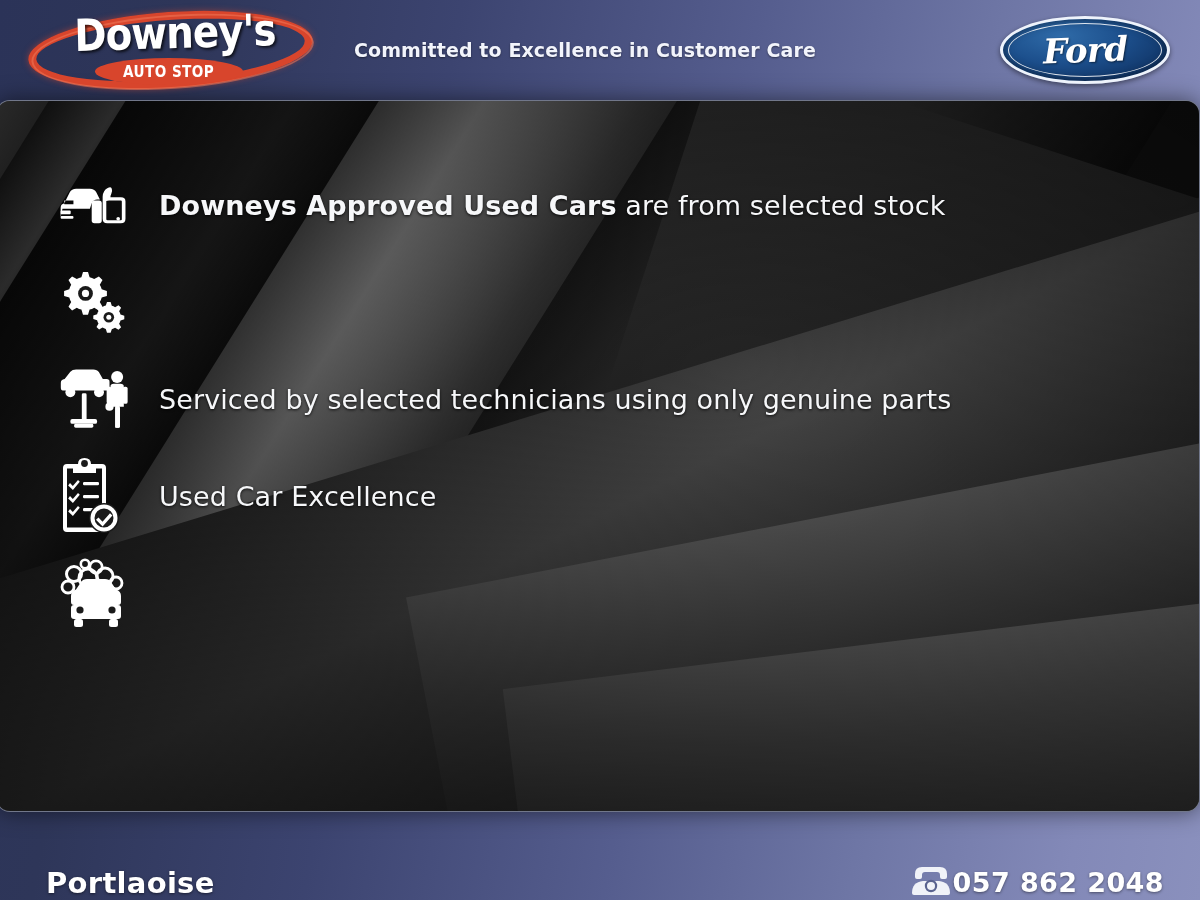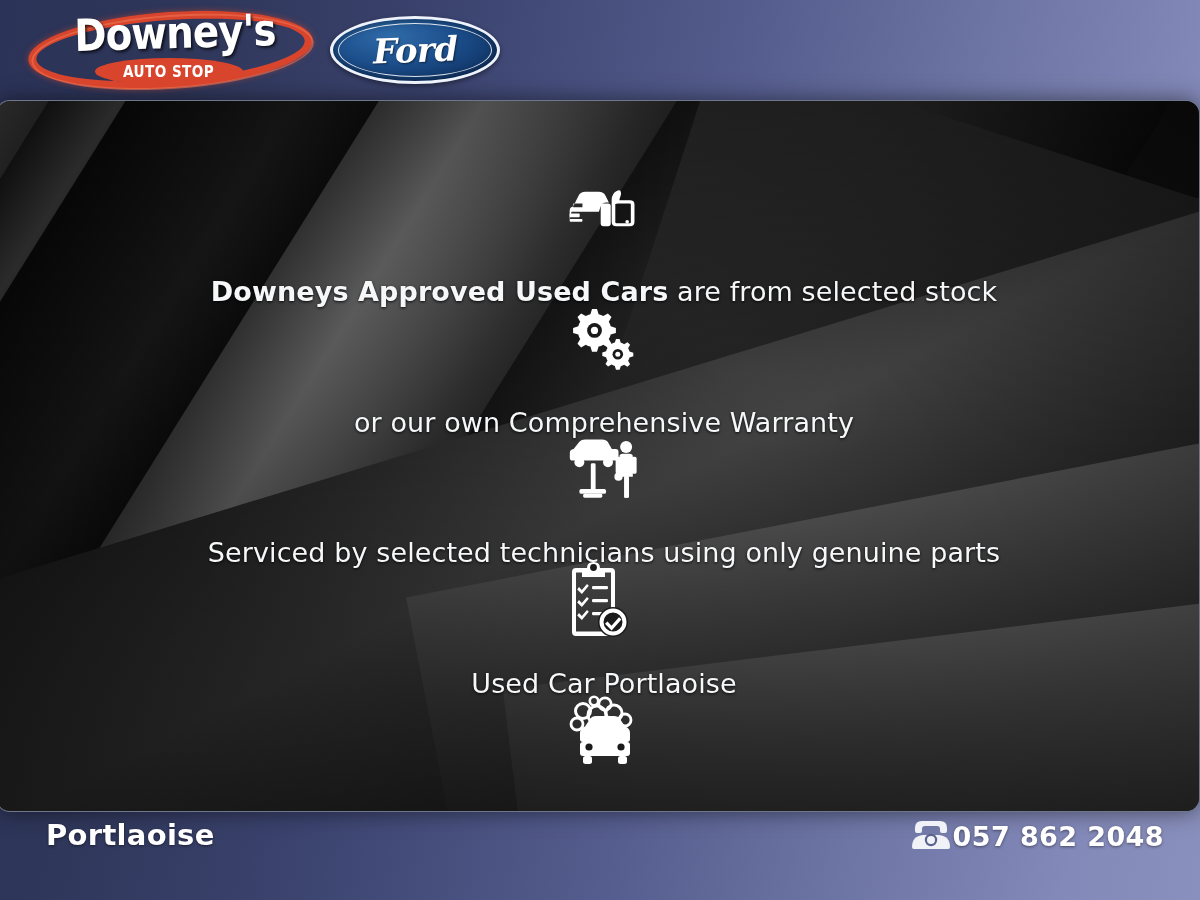--- a/index.html
+++ b/index.html
@@ -185,21 +185,20 @@
     padding:62px 40px 40px 52px;
     display:flex; flex-direction:column;
     gap:11px;
     z-index:4;
   }
   .feature {
     display:flex;
     align-items:center;
     gap:18px;
     min-height:86px;
-    flex-direction:column;
   }
   .feature .ficon {
     flex:0 0 92px;
     width:92px; height:78px;
     display:flex; align-items:center; justify-content:flex-start;
     padding-left:8px;
   }
   .feature .ficon svg { display:block; }
   .ftext {
     font-family:"DejaVu Sans", sans-serif;
@@ -211,21 +210,21 @@
     text-shadow:0 1px 3px rgba(0,0,0,.85);
   }
   .ftext .strong { font-weight:bold; }
   .ftext .l2 { display:block; }
 
   
   .footer {
     position:absolute;
     left:0; bottom:0;
     width:1200px; height:82px;
-    display:flex; align-items:flex-start;
+    display:flex; align-items:flex-end;
     justify-content:space-between;
     padding:0 36px 0 46px;
     z-index:5;
   }
   .branch {
     font-family:"DejaVu Sans", sans-serif;
     font-size:29px;
     font-weight:bold;
     color:#ffffff;
     letter-spacing:.3px;
@@ -251,20 +250,21 @@
   <div class="header">
 
     <div class="logo-wrap">
       <div class="logo-ellipse"></div>
       <div class="logo-name">Downey's</div>
       <div class="logo-badge">
         <span>AUTO STOP</span>
       </div>
     </div>
 
+    <div class="tagline">Committed to Excellence in Customer Care</div>
 
     <div class="ford-logo">
       <div class="ford-oval">
         <span class="ford-text">Ford</span>
       </div>
     </div>
   </div>
 
   <div class="panel">
 
@@ -307,21 +307,20 @@
           <svg width="74" height="66" viewBox="0 0 74 66" fill="#fff">
             <path d="M26 2 l5 0 1.6 5.2 a16 16 0 0 1 4.6 1.9 l4.7-2.7 3.6 3.6 -2.7 4.7 a16 16 0 0 1 1.9 4.6 l5.2 1.6 0 5 -5.2 1.6 a16 16 0 0 1-1.9 4.6 l2.7 4.7 -3.6 3.6 -4.7-2.7 a16 16 0 0 1-4.6 1.9 L31 44.8 l-5 0 -1.6-5.2 a16 16 0 0 1-4.6-1.9 l-4.7 2.7 -3.6-3.6 2.7-4.7 a16 16 0 0 1-1.9-4.6 L7.1 25.9 l0-5 5.2-1.6 a16 16 0 0 1 1.9-4.6 L11.5 10 l3.6-3.6 4.7 2.7 a16 16 0 0 1 4.6-1.9 Z"></path>
             <circle cx="28.5" cy="23.4" r="7.4" fill="#1a1a1a"></circle>
             <circle cx="28.5" cy="23.4" r="3.6" fill="#fff"></circle>
             <path d="M50 32 l3.6 0 1.2 3.8 a11.5 11.5 0 0 1 3.3 1.4 l3.4-2 2.6 2.6 -2 3.4 a11.5 11.5 0 0 1 1.4 3.3 l3.8 1.2 0 3.6 -3.8 1.2 a11.5 11.5 0 0 1-1.4 3.3 l2 3.4 -2.6 2.6 -3.4-2 a11.5 11.5 0 0 1-3.3 1.4 L53.6 62.8 l-3.6 0 -1.2-3.8 a11.5 11.5 0 0 1-3.3-1.4 l-3.4 2 -2.6-2.6 2-3.4 a11.5 11.5 0 0 1-1.4-3.3 L36.3 49.1 l0-3.6 3.8-1.2 a11.5 11.5 0 0 1 1.4-3.3 l-2-3.4 2.6-2.6 3.4 2 a11.5 11.5 0 0 1 3.3-1.4 Z"></path>
             <circle cx="51.8" cy="47.3" r="5.3" fill="#1a1a1a"></circle>
             <circle cx="51.8" cy="47.3" r="2.5" fill="#fff"></circle>
           </svg>
         </div>
         <div class="ftext">
-          <span class="l2">or our own Comprehensive Warranty</span>
         </div>
       </div>
 
       <div class="feature">
         <div class="ficon">
           <svg width="88" height="66" viewBox="0 0 88 66" fill="#fff">
             <path d="M4 20 L4 15 Q4 11.5 8 11 L14 3.5 Q16 1 20 1 L38 1 Q42 1 44 4 L48 11 L52 11 Q55 11 55 14 L55 20 Q55 23 52 23 L6 23 Q4 23 4 20 Z M9 12 L19 12 L19 5 L21 4 L36 4 L41 12 L9 12 Z"></path>
             <circle cx="14" cy="25" r="5.2"></circle>
             <circle cx="44" cy="25" r="5.2"></circle>
             <rect x="26" y="26" width="5" height="28" rx="1.5"></rect>
@@ -350,21 +349,21 @@
             <path d="M13 40 l2.8 3 5.2-6 1.8 1.7 -6.9 8.3 -4.7-4.6 Z"></path>
             <rect x="26" y="39" width="16" height="3.2" rx="1.2"></rect>
             <path d="M13 53 l2.8 3 5.2-6 1.8 1.7 -6.9 8.3 -4.7-4.6 Z"></path>
             <rect x="26" y="52" width="11" height="3.2" rx="1.2"></rect>
             <circle cx="47" cy="62" r="15" fill="#1a1a1a"></circle>
             <path d="M47 48.5 a13.5 13.5 0 1 1 0 27 a13.5 13.5 0 1 1 0-27 Z M47 52.5 a9.5 9.5 0 1 0 0 19 a9.5 9.5 0 1 0 0-19 Z"></path>
             <path d="M41.5 61.5 l4 4.2 7.5-8.4 2.4 2.2 -9.8 11 -6.6-6.7 Z"></path>
           </svg>
         </div>
         <div class="ftext">
-          <span class="l2">Used Car Portlaoise</span>
+          <span class="l2">Used Car Excellence</span>
         </div>
       </div>
 
       <div class="feature">
         <div class="ficon">
           <svg width="80" height="76" viewBox="0 0 80 76" fill="#fff">
             <circle cx="28" cy="8" r="4.2" fill="none" stroke="#fff" stroke-width="2.6"></circle>
             <circle cx="39" cy="11" r="6.2" fill="none" stroke="#fff" stroke-width="2.8"></circle>
             <circle cx="17" cy="18" r="7.5" fill="none" stroke="#fff" stroke-width="3"></circle>
             <circle cx="31" cy="22" r="9" fill="none" stroke="#fff" stroke-width="3"></circle>

